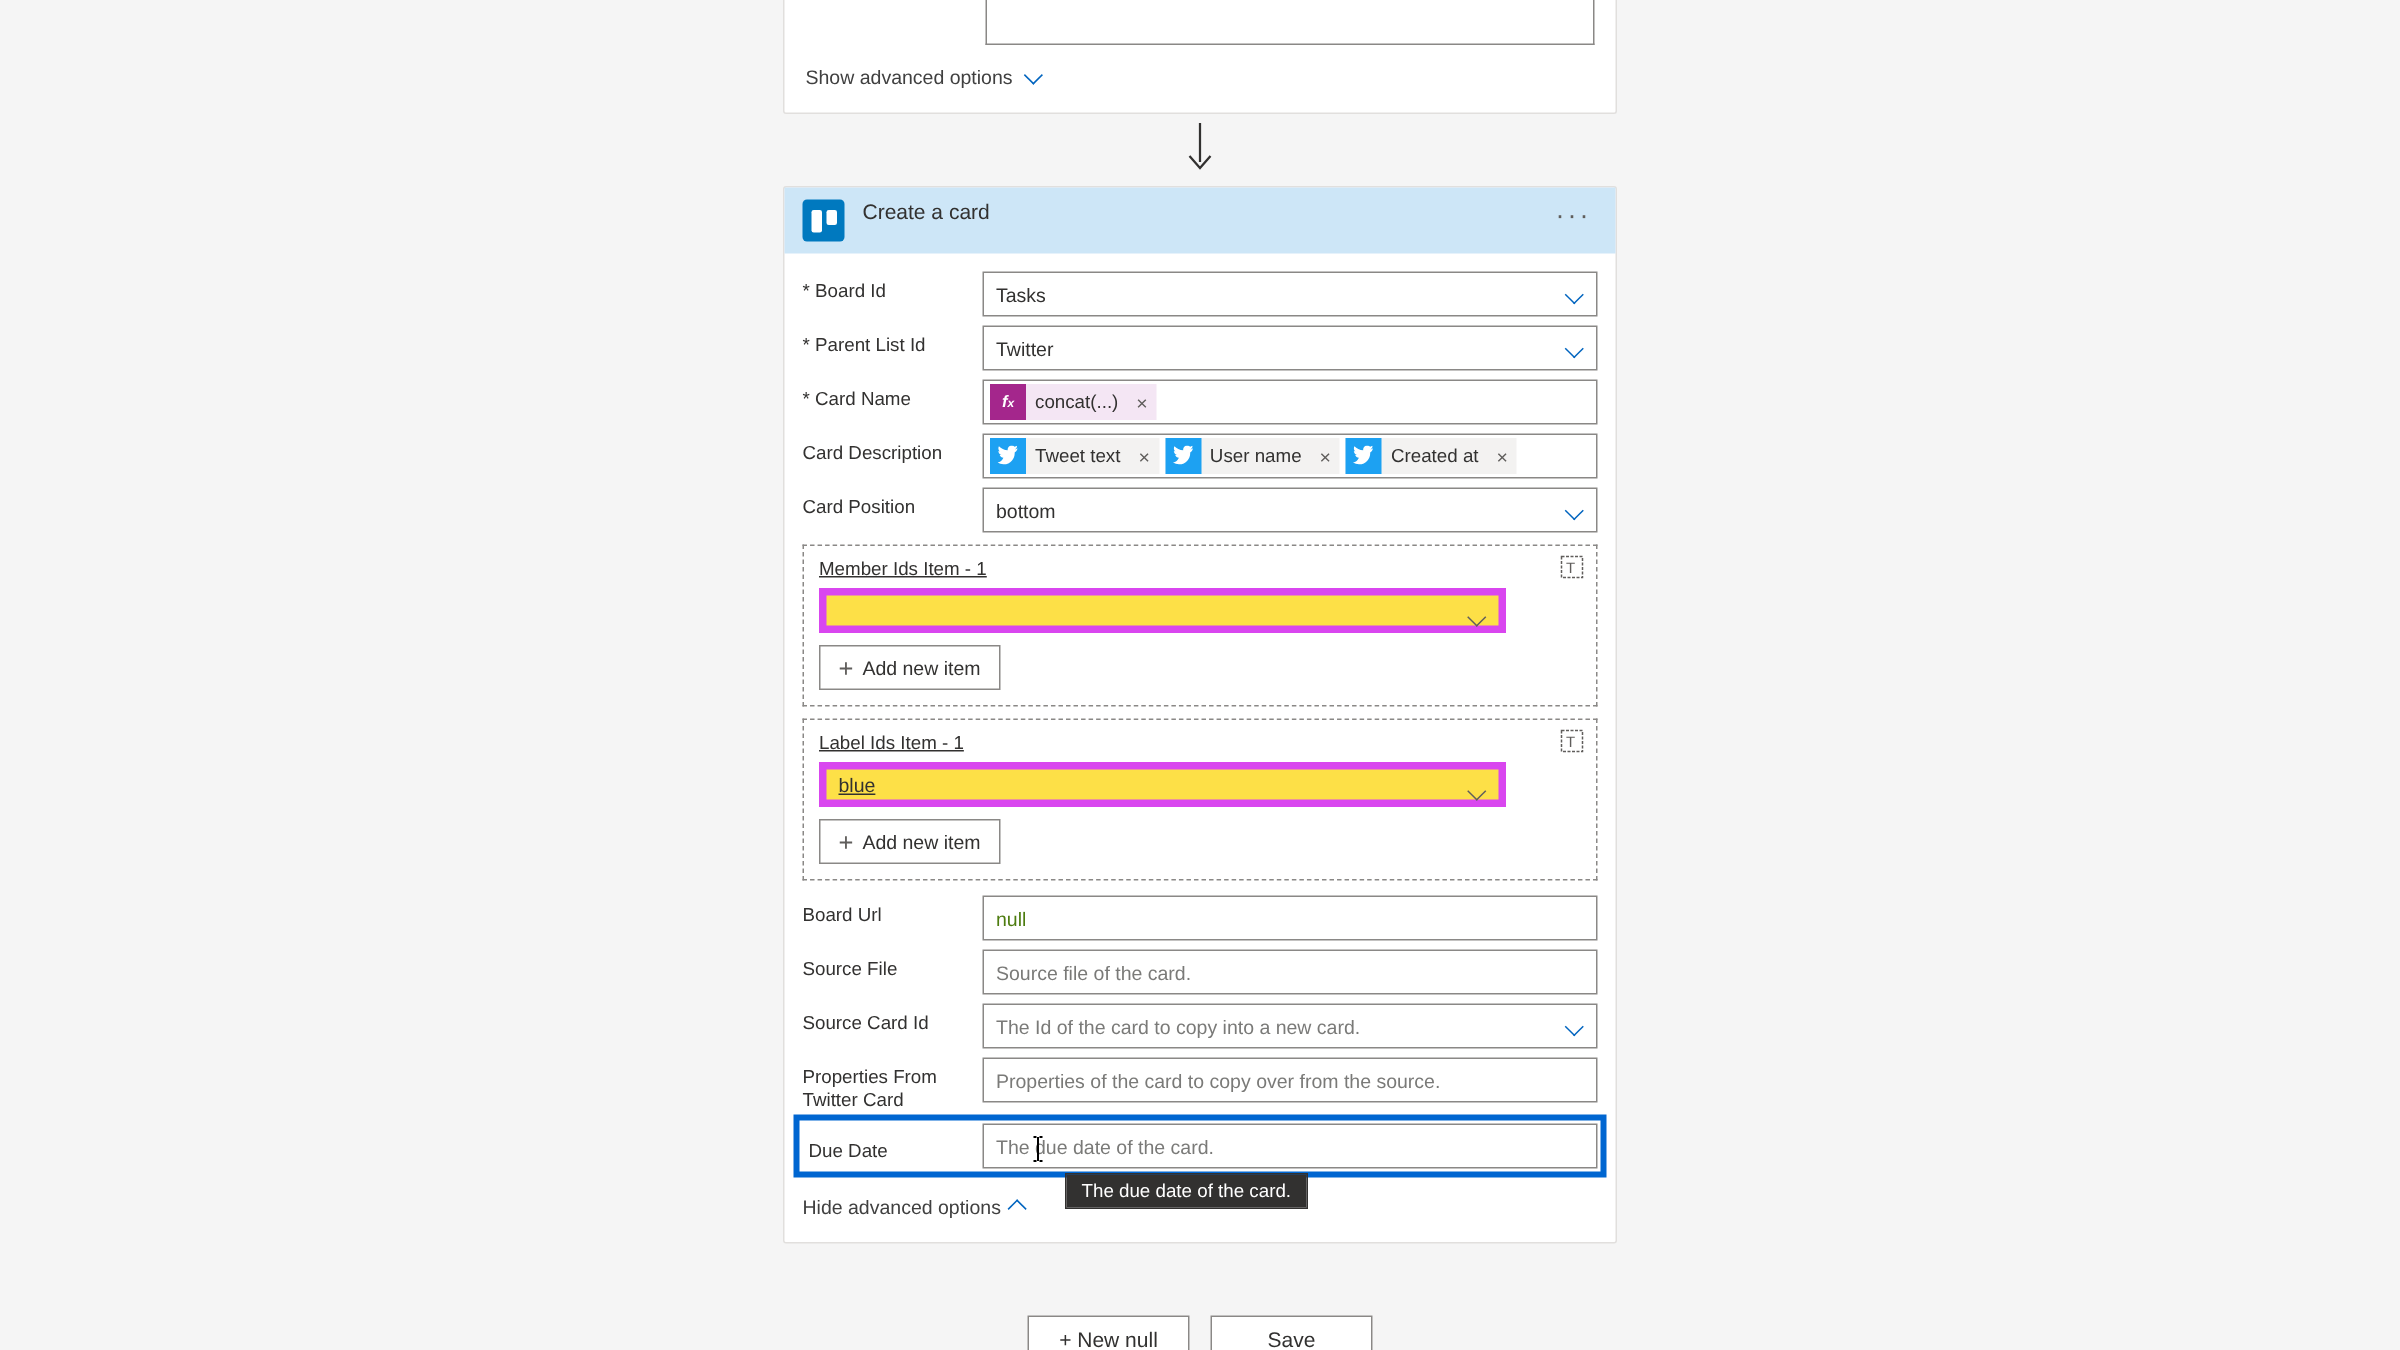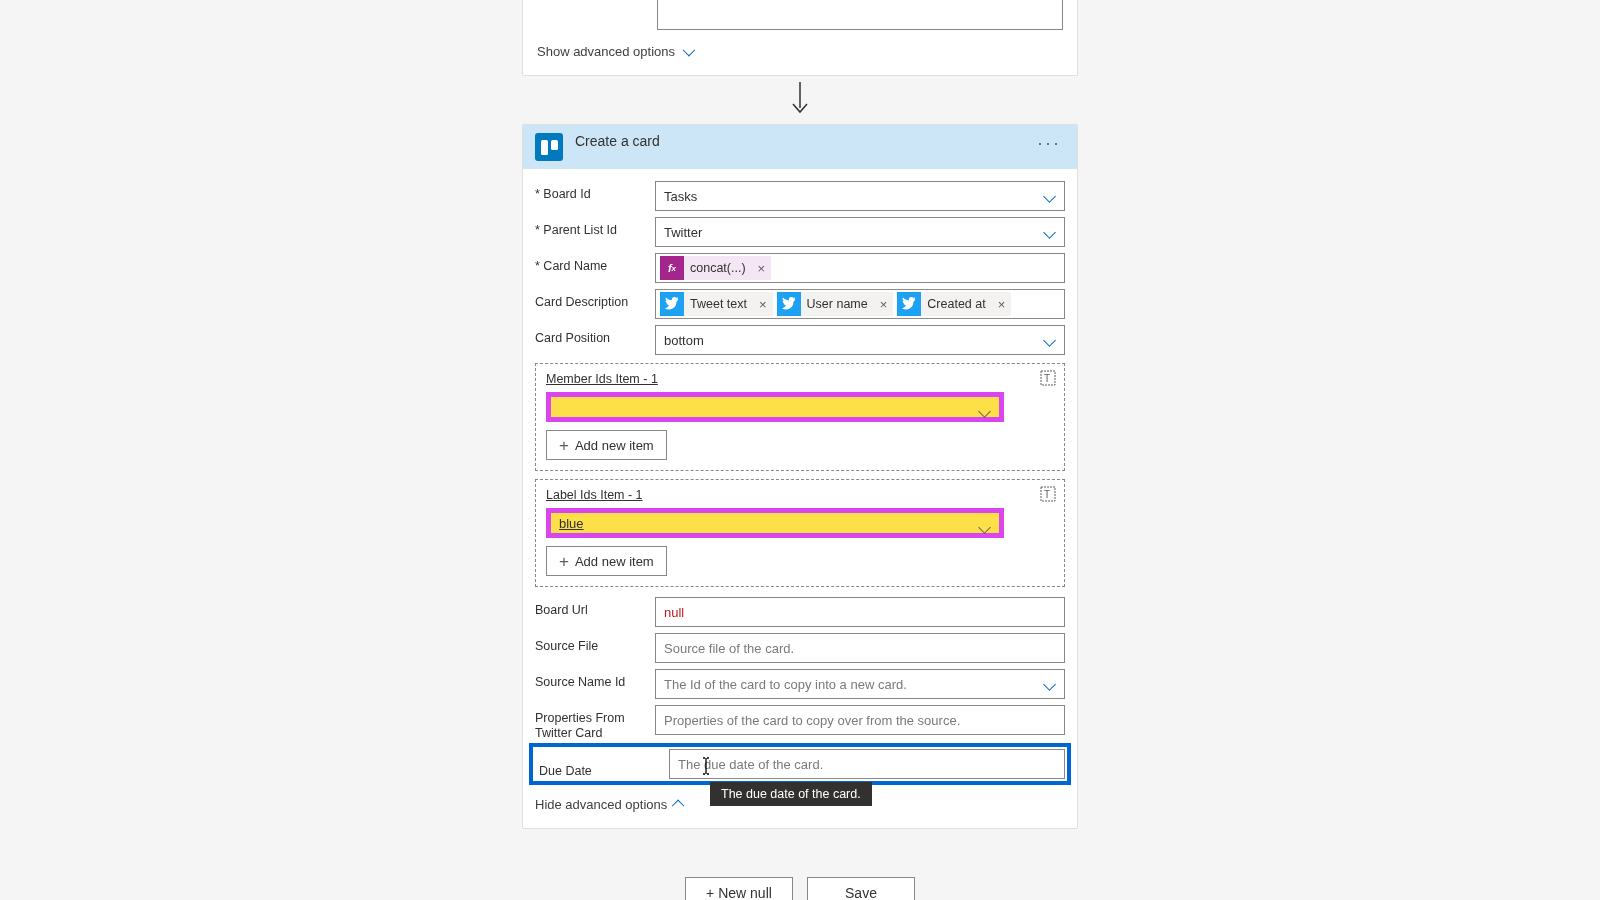--- a/index.html
+++ b/index.html
@@ -146,21 +146,21 @@
     border-bottom: 1.4px solid #0064bf;
     transform: rotate(45deg);
   }
   input.plain {
     width: 100%;
     height: 30px;
     border: 1px solid #8a8886;
     background: #fff;
     padding: 0 8px;
     font-size: 13px;
-    color: #b91c1c;
+    color: #4d7c0f;
     font-family: inherit;
   }
   input.plain::placeholder { color: #7a7a78; }
 
   .token-field {
     min-height: 30px;
     border: 1px solid #8a8886;
     background: #fff;
     display: flex;
     align-items: center;
@@ -255,22 +255,22 @@
     color: #605e5c;
     line-height: 1;
   }
 
   .highlight-row {
     border: 4px solid #0066d1;
     margin-left: -6px;
     margin-right: -6px;
     padding: 2px 2px;
     display: flex;
-    align-items: flex-end;
-    gap: 22px;
+    align-items: center;
+    gap: 8px;
     position: relative;
     margin-top: 2px;
   }
   .highlight-row .flabel { padding-left: 4px; }
   .highlight-row input.plain { border-color: #8a8886; }
 
   .tooltip {
     position: absolute;
     background: #323130;
     color: #fff;
@@ -473,21 +473,21 @@
         </div>
 
         <div class="frow">
           <div class="flabel">Source File</div>
           <div class="fcontrol">
             <input class="plain" placeholder="Source file of the card." style="">
           </div>
         </div>
 
         <div class="frow">
-          <div class="flabel">Source Name Id</div>
+          <div class="flabel">Source Card Id</div>
           <div class="fcontrol">
             <div class="select">
               <span style="color:#7a7a78">The Id of the card to copy into a new card.</span>
               <span class="sel-chev"></span>
             </div>
           </div>
         </div>
 
         <div class="frow">
           <div class="flabel" style="line-height:1.2;">Properties From Twitter Card</div>

